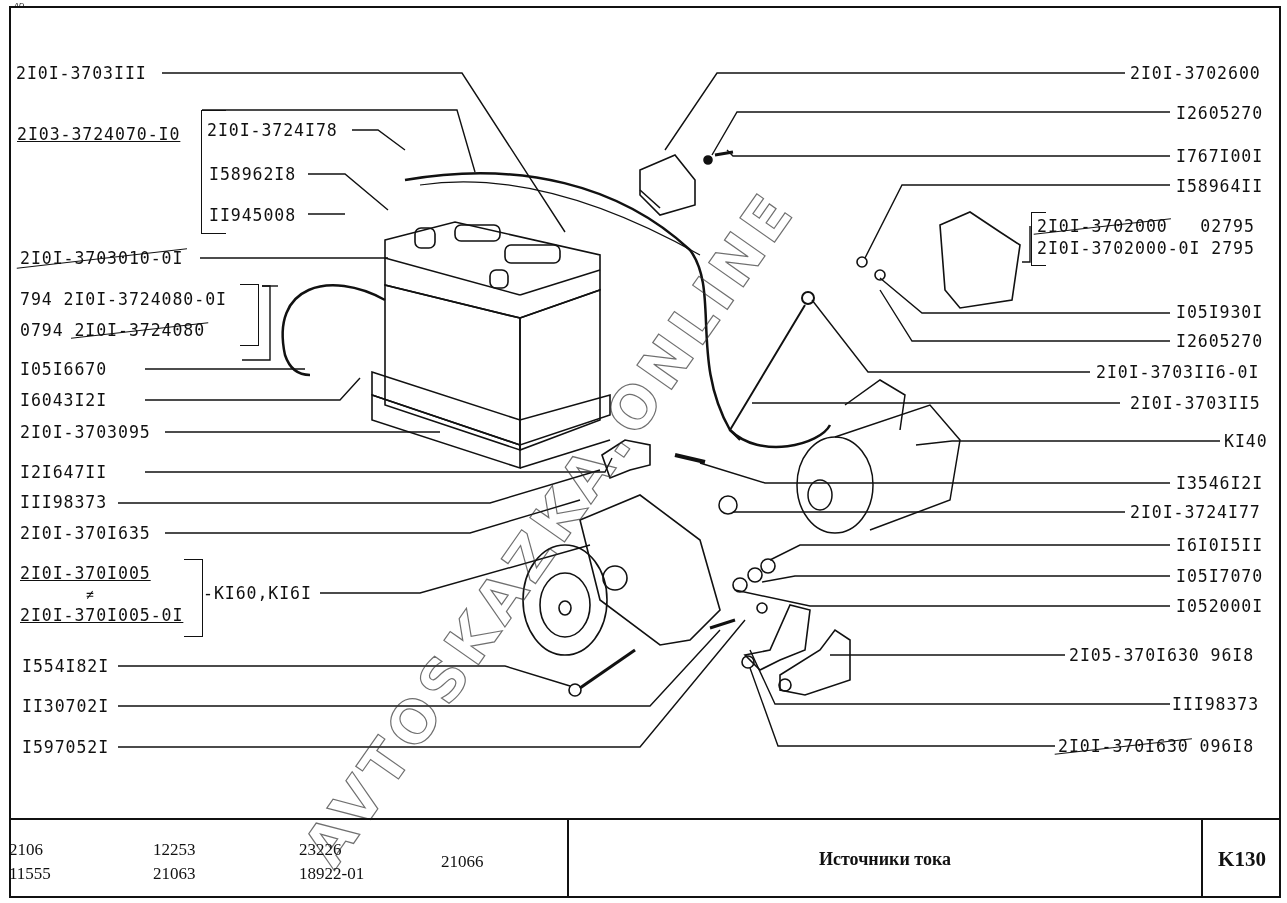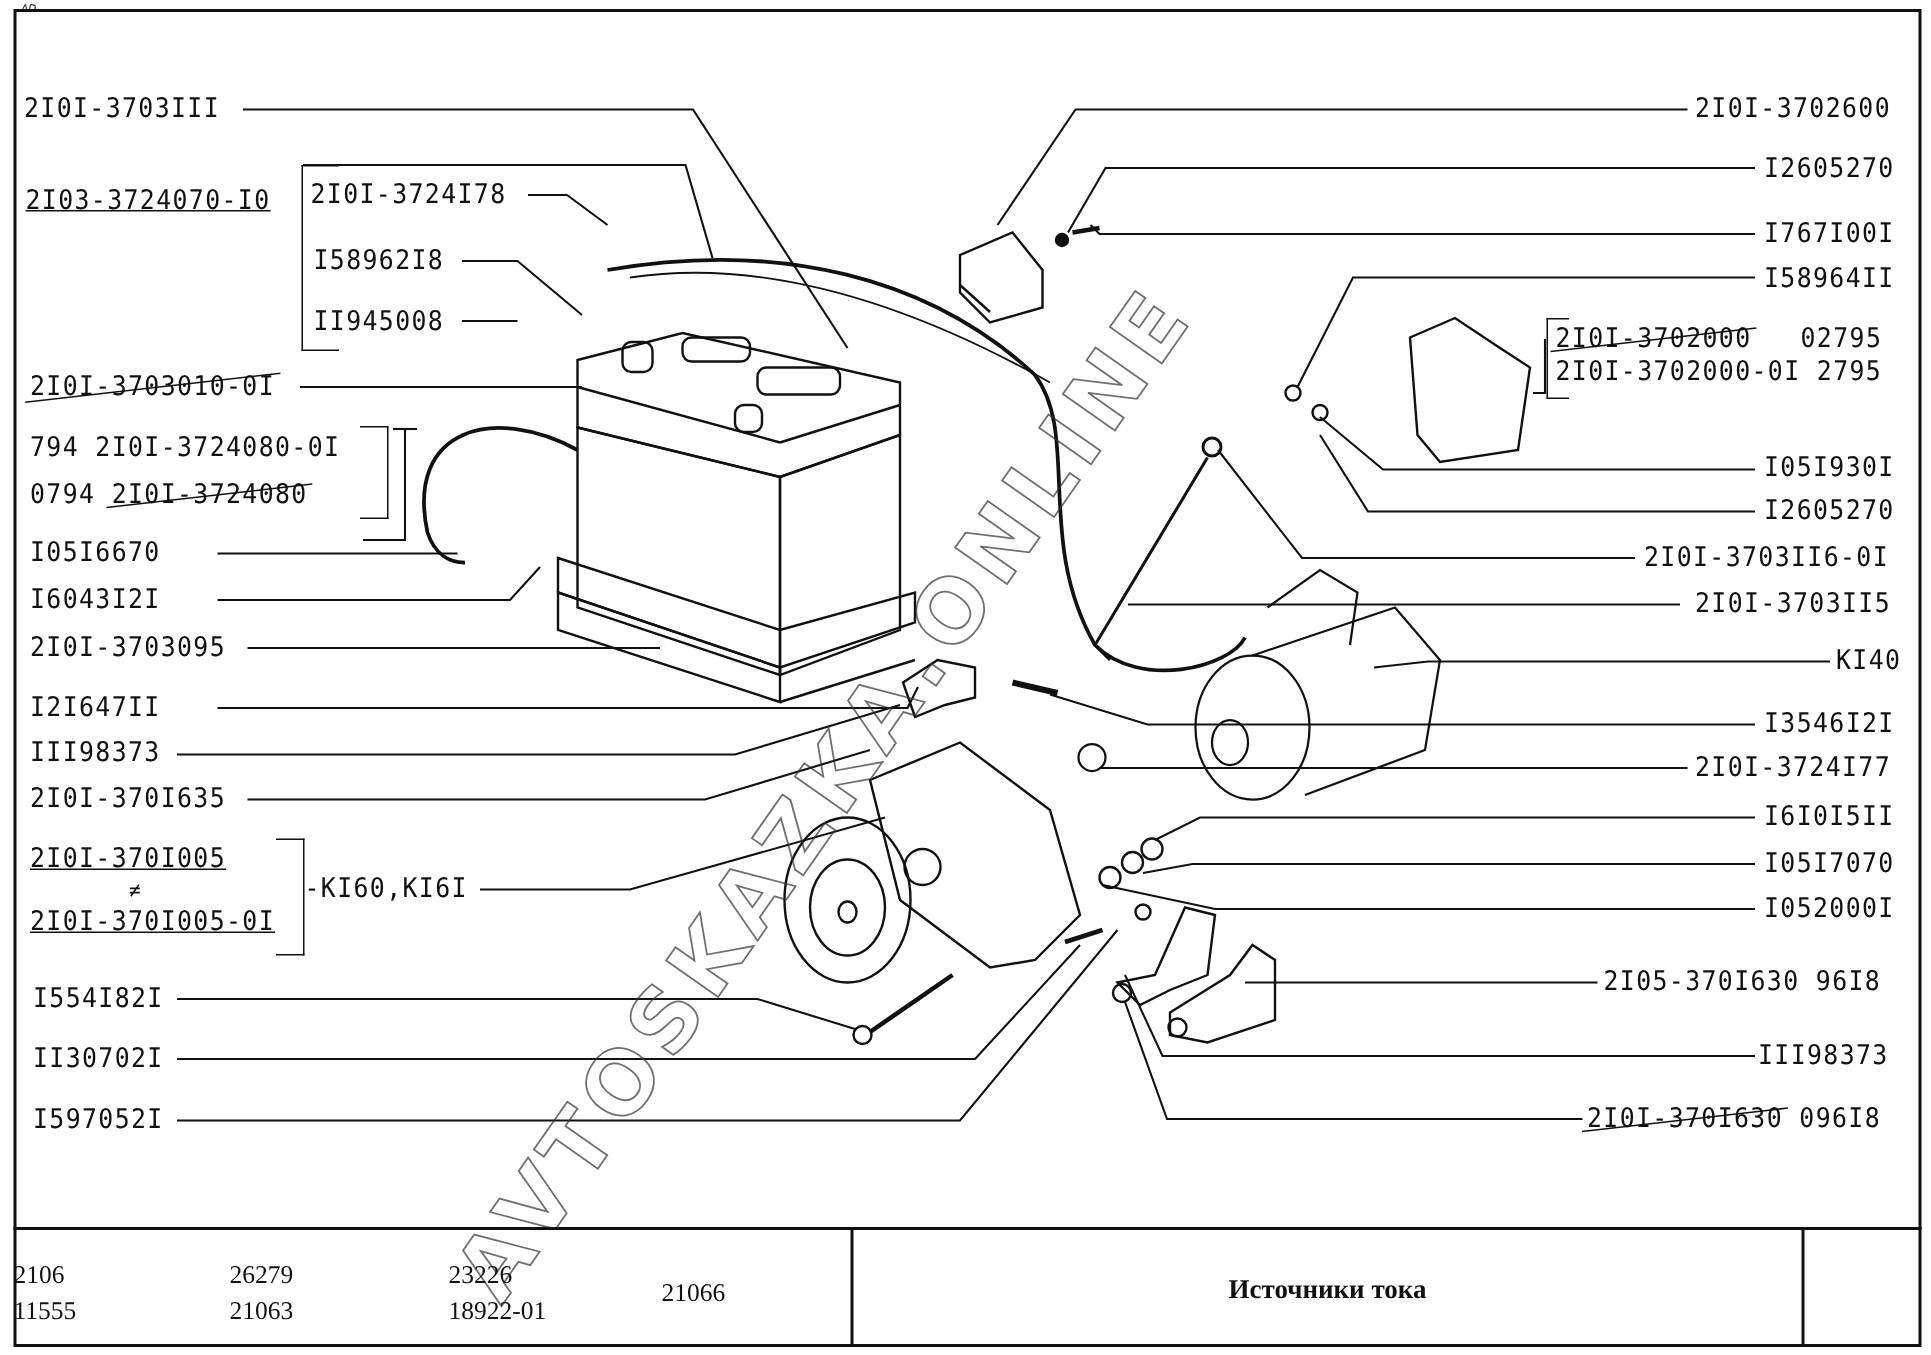--- a/index.html
+++ b/index.html
@@ -188,22 +188,25 @@
 <div class="lbl" style="left:1069px;top:645px">2I05-370I630 96I8</div>
 <div class="lbl" style="left:1172px;top:694px">III98373</div>
 <div class="lbl" style="left:1058px;top:736px"><span class="strike">2I0I-370I630</span>&nbsp;<span>096I8</span></div>
 
 <div class="wm">AVTOSKAZKA.ONLINE</div>
 
 <div class="footer">
   <div class="cell models">
     <div class="model" style="left:0px;top:20px">2106</div>
     <div class="model" style="left:0px;top:44px">11555</div>
-    <div class="model" style="left:144px;top:20px">26279</div>
+    <div class="model" style="left:144px;top:20px">12253</div>
     <div class="model" style="left:144px;top:44px">21063</div>
     <div class="model" style="left:290px;top:20px">23226</div>
     <div class="model" style="left:290px;top:44px">18922-01</div>
     <div class="model" style="left:432px;top:32px">21066</div>
   </div>
   <div class="cell titlecell">
     <span class="title-text">Источники тока</span>
   </div>
+  <div class="cell codecell">
+    <span class="code-text">K130</span>
+  </div>
 </div>
 
 </body></html>

